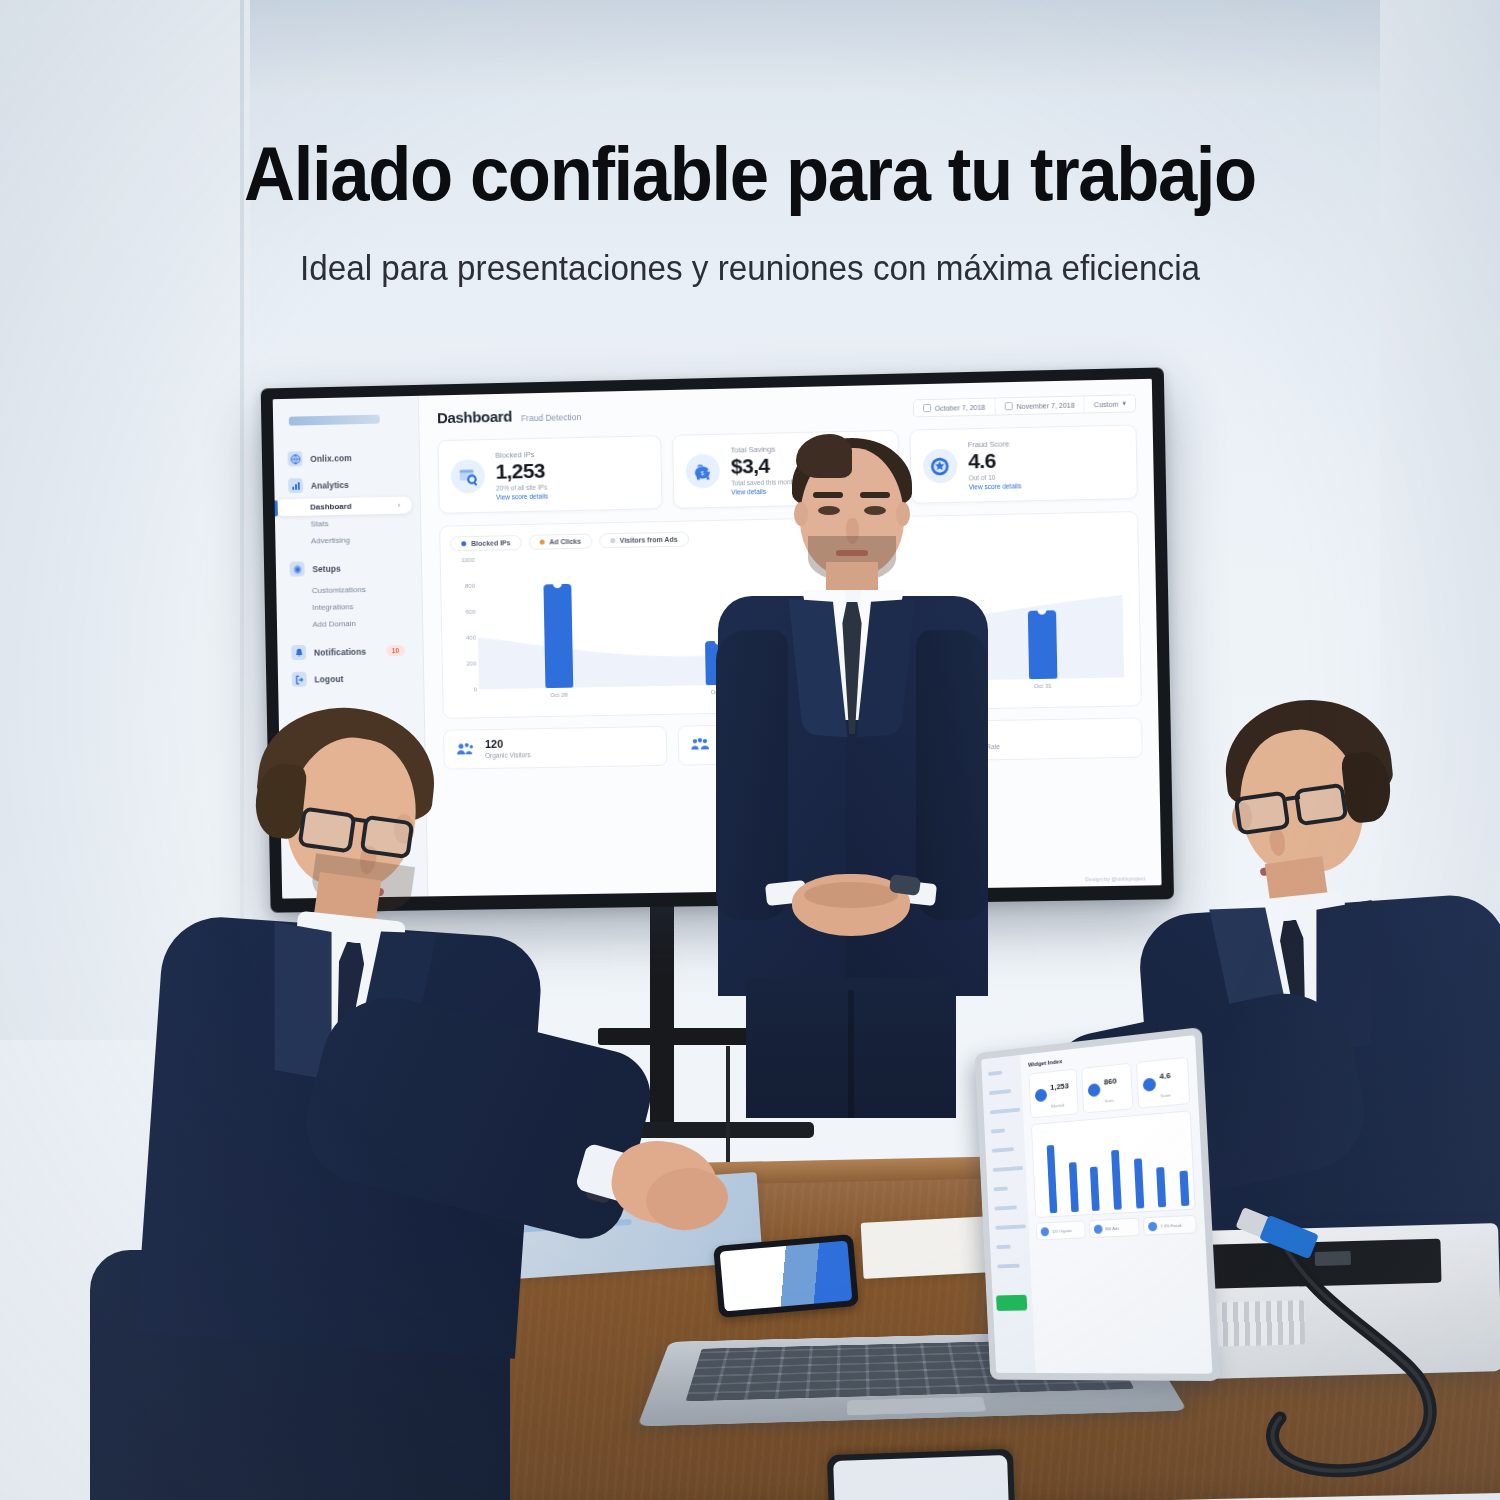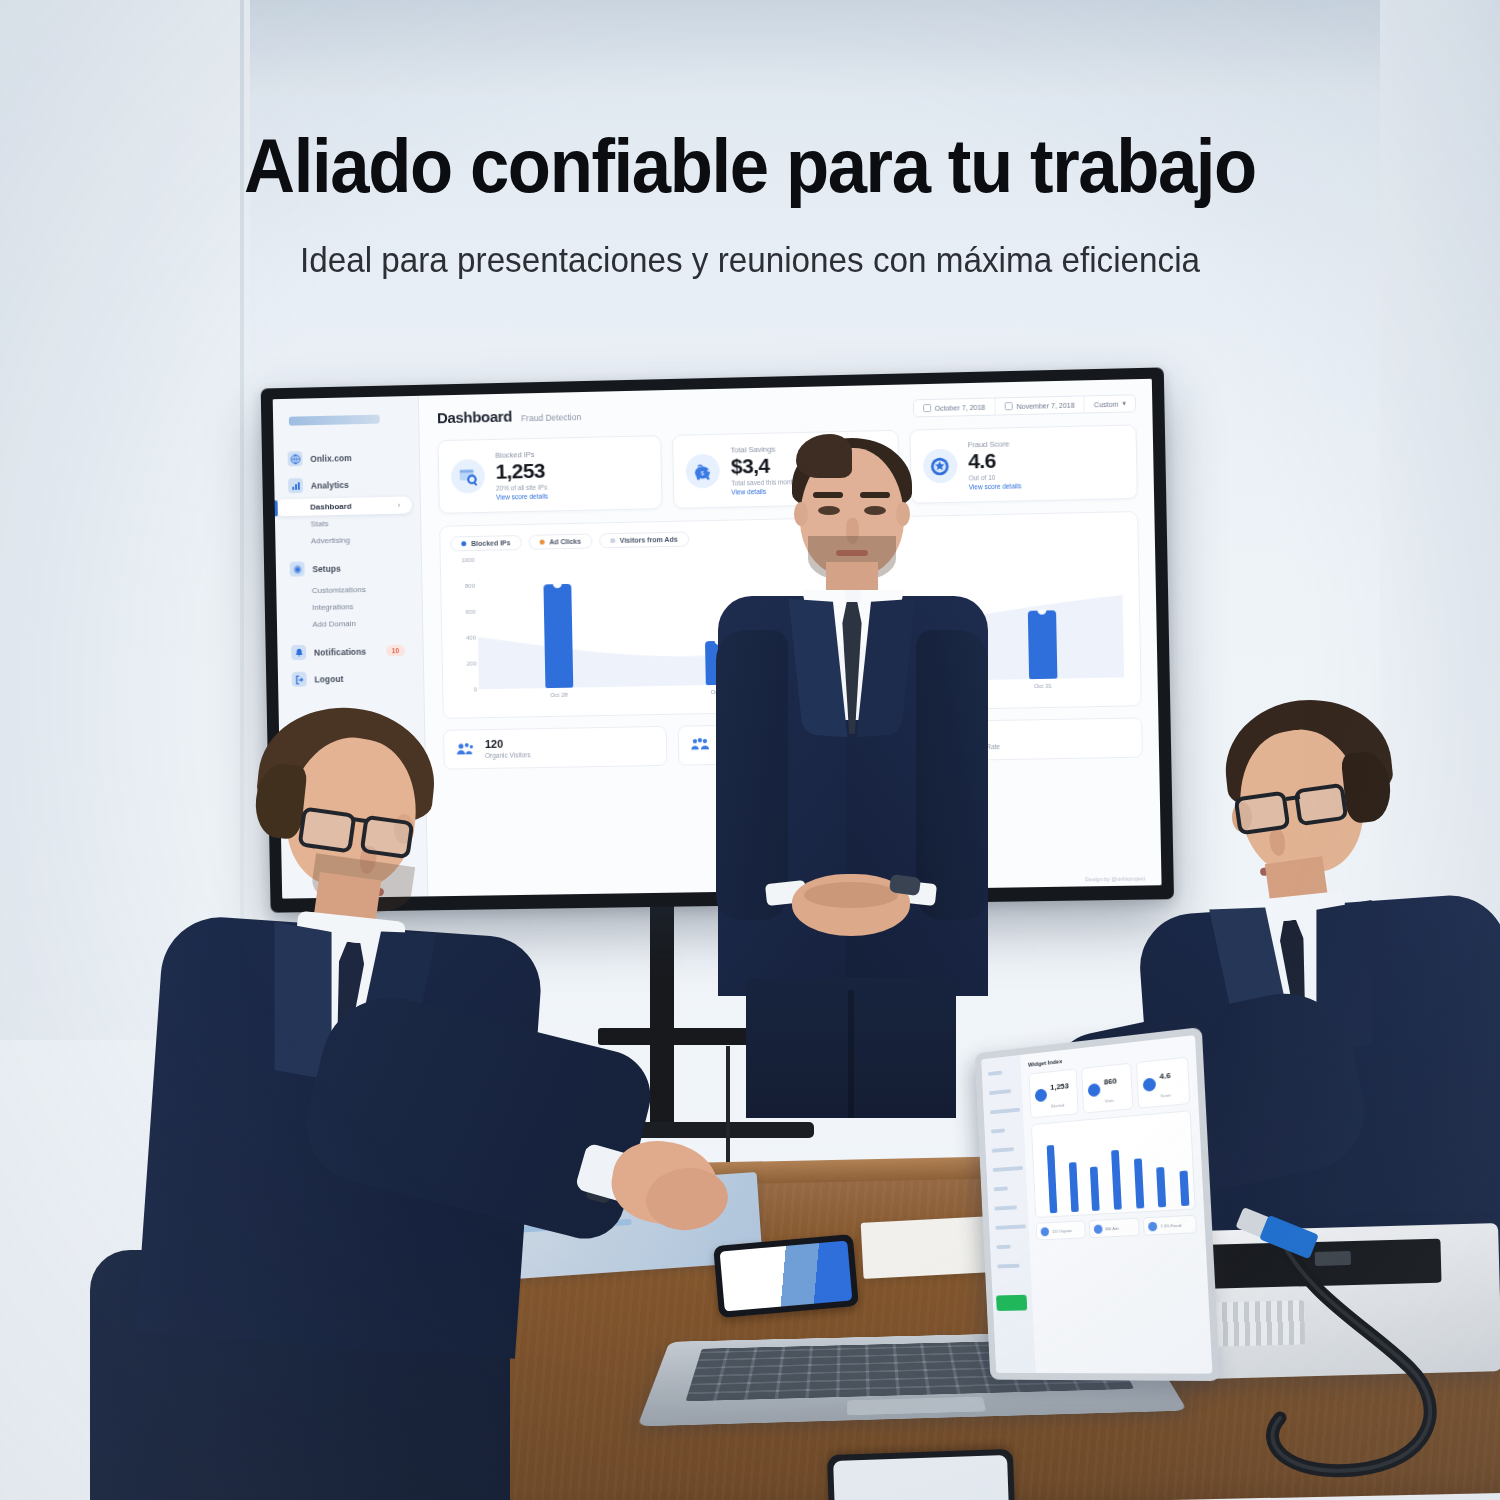--- a/index.html
+++ b/index.html
@@ -4,21 +4,21 @@
 <style>
   * { margin:0; padding:0; box-sizing:border-box; }
   html,body { width:1500px; height:1500px; overflow:hidden; }
   body {
     font-family:"Liberation Sans", sans-serif;
     background:linear-gradient(180deg,#dde6ef 0%,#e8eef5 18%,#eef3f8 40%,#f2f6fa 100%);
     position:relative;
   }
 
   
-  #headline-block { position:absolute; left:0; top:0; width:1500px; height:330px; z-index:40; }
+  #headline-block { position:absolute; left:0; top:8px; width:1500px; height:330px; z-index:40; }
   #page-title {
     position:absolute; left:0; top:128; width:1500px;
     top:128px;
     text-align:center;
     font-size:76px; font-weight:700; letter-spacing:-1.5px;
     color:#0c0d10; line-height:1.0;
     font-stretch:condensed;
     transform:scaleX(0.93); transform-origin:50% 50%;
   }
   #page-subtitle {

